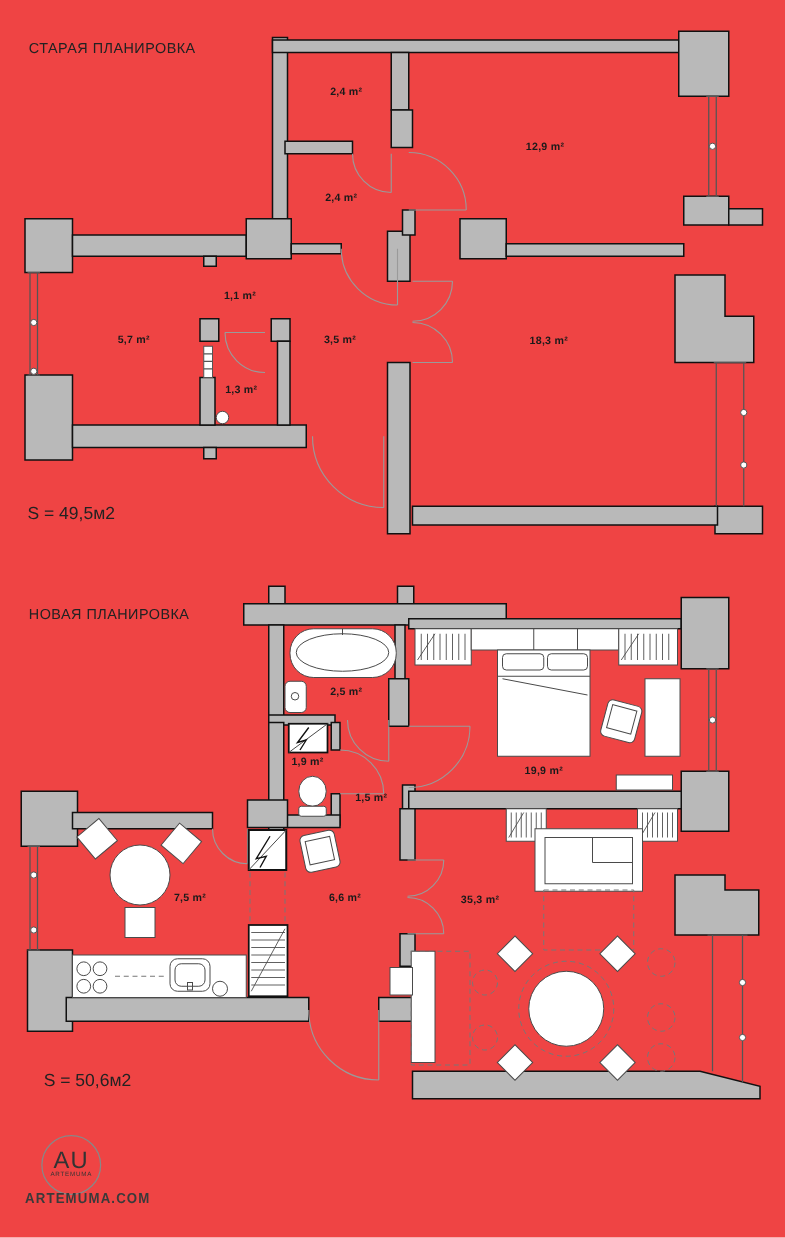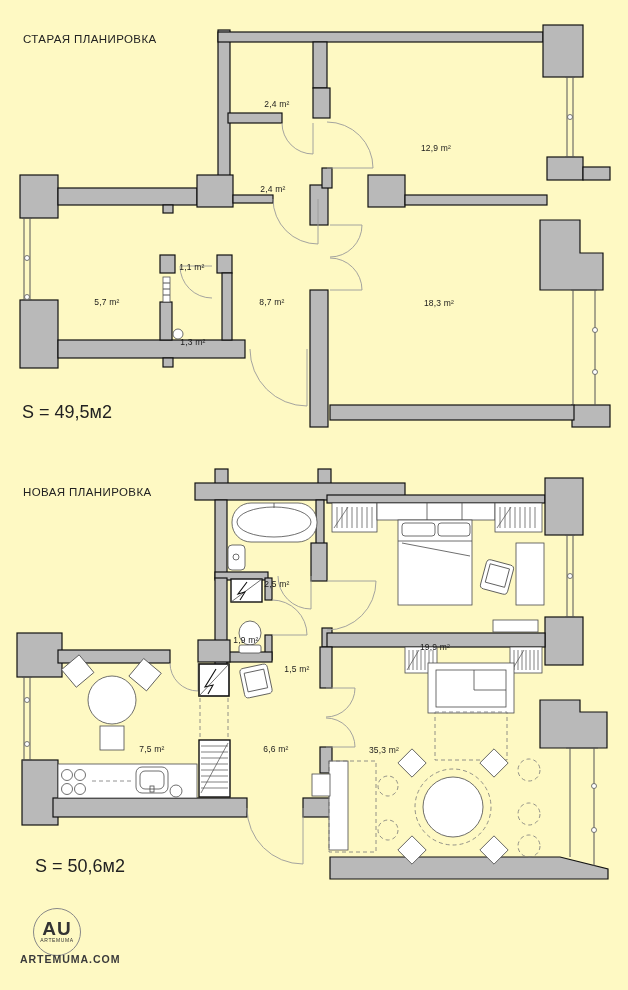--- a/index.html
+++ b/index.html
@@ -1,33 +1,33 @@
 <!DOCTYPE html>
 <html><head>
 <meta charset="utf-8">
 <style>
   html,body{margin:0;padding:0;background:#fff;}
-  #page{position:relative;width:628px;height:990px;background:#fef9c3;overflow:hidden;
+  #page{position:relative;width:628px;height:990px;background:#ef4444;overflow:hidden;
         font-family:"Liberation Sans",sans-serif;}
   .plan-svg{position:absolute;left:0;top:0;}
   .plan-title{position:absolute;font-size:11.5px;color:#222;letter-spacing:.4px;white-space:nowrap;}
-  .area-label{position:absolute;font-size:18px;color:#222;white-space:nowrap;}
+  .area-label{position:absolute;font-size:14px;color:#222;white-space:nowrap;}
   .room-label{position:absolute;transform:translate(-50%,-50%);
-              font-size:8.5px;font-weight:normal;color:#1a1a1a;white-space:nowrap;letter-spacing:.2px;margin-top:31px;}
+              font-size:8.5px;font-weight:bold;color:#1a1a1a;white-space:nowrap;letter-spacing:.2px;}
   .wall{fill:#b9b9b9;stroke:#111;stroke-width:1.2;}
   .furn{fill:#fff;stroke:#4a4a4a;stroke-width:.8;}
   .furn-line{fill:none;stroke:#4a4a4a;stroke-width:.8;}
   .door{fill:none;stroke:#9a9a9a;stroke-width:.9;}
   .win{fill:none;stroke:#555;stroke-width:1;}
   .win-tick{fill:#fff;stroke:#555;stroke-width:.8;}
   .dash{fill:none;stroke:#777;stroke-width:.8;stroke-dasharray:4 3;}
   .hatch{fill:none;stroke:#4a4a4a;stroke-width:.7;}
   .logo-circle{position:absolute;left:33px;top:908px;width:46px;height:46px;border:1px solid #888;
                border-radius:50%;display:flex;flex-direction:column;align-items:center;justify-content:center;}
-  .logo-au{font-size:19px;font-weight:700;letter-spacing:1px;color:#333;line-height:16px;}
+  .logo-au{font-size:19px;font-weight:400;letter-spacing:1px;color:#333;line-height:16px;}
   .logo-name{font-size:5px;letter-spacing:.6px;color:#333;}
   .website{position:absolute;left:20px;top:953px;font-size:11.5px;font-weight:bold;letter-spacing:1px;
            color:#3a3a3a;transform:scaleX(.92);transform-origin:left;}
 </style>
 </head>
 <body>
 
 <div id="page">
 
 <svg class="plan-svg" width="628" height="990" viewBox="0 0 628 990">
@@ -263,21 +263,21 @@
 <div class="plan-title" style="left:23px;top:33px">СТАРАЯ ПЛАНИРОВКА</div>
 <div class="area-label" style="left:22px;top:402px">S = 49,5м2</div>
 <div class="plan-title" style="left:23px;top:486px">НОВАЯ ПЛАНИРОВКА</div>
 <div class="area-label" style="left:35px;top:856px">S = 50,6м2</div>
 
 <div class="room-label" style="left:277px;top:73px">2,4 m²</div>
 <div class="room-label" style="left:436px;top:117px">12,9 m²</div>
 <div class="room-label" style="left:273px;top:158px">2,4 m²</div>
 <div class="room-label" style="left:192px;top:236px">1,1 m²</div>
 <div class="room-label" style="left:107px;top:271px">5,7 m²</div>
-<div class="room-label" style="left:272px;top:271px">8,7 m²</div>
+<div class="room-label" style="left:272px;top:271px">3,5 m²</div>
 <div class="room-label" style="left:193px;top:311px">1,3 m²</div>
 <div class="room-label" style="left:439px;top:272px">18,3 m²</div>
 
 <div class="room-label" style="left:277px;top:553px">2,5 m²</div>
 <div class="room-label" style="left:246px;top:609px">1,9 m²</div>
 <div class="room-label" style="left:297px;top:638px">1,5 m²</div>
 <div class="room-label" style="left:435px;top:616px">19,9 m²</div>
 <div class="room-label" style="left:152px;top:718px">7,5 m²</div>
 <div class="room-label" style="left:276px;top:718px">6,6 m²</div>
 <div class="room-label" style="left:384px;top:719px">35,3 m²</div>

